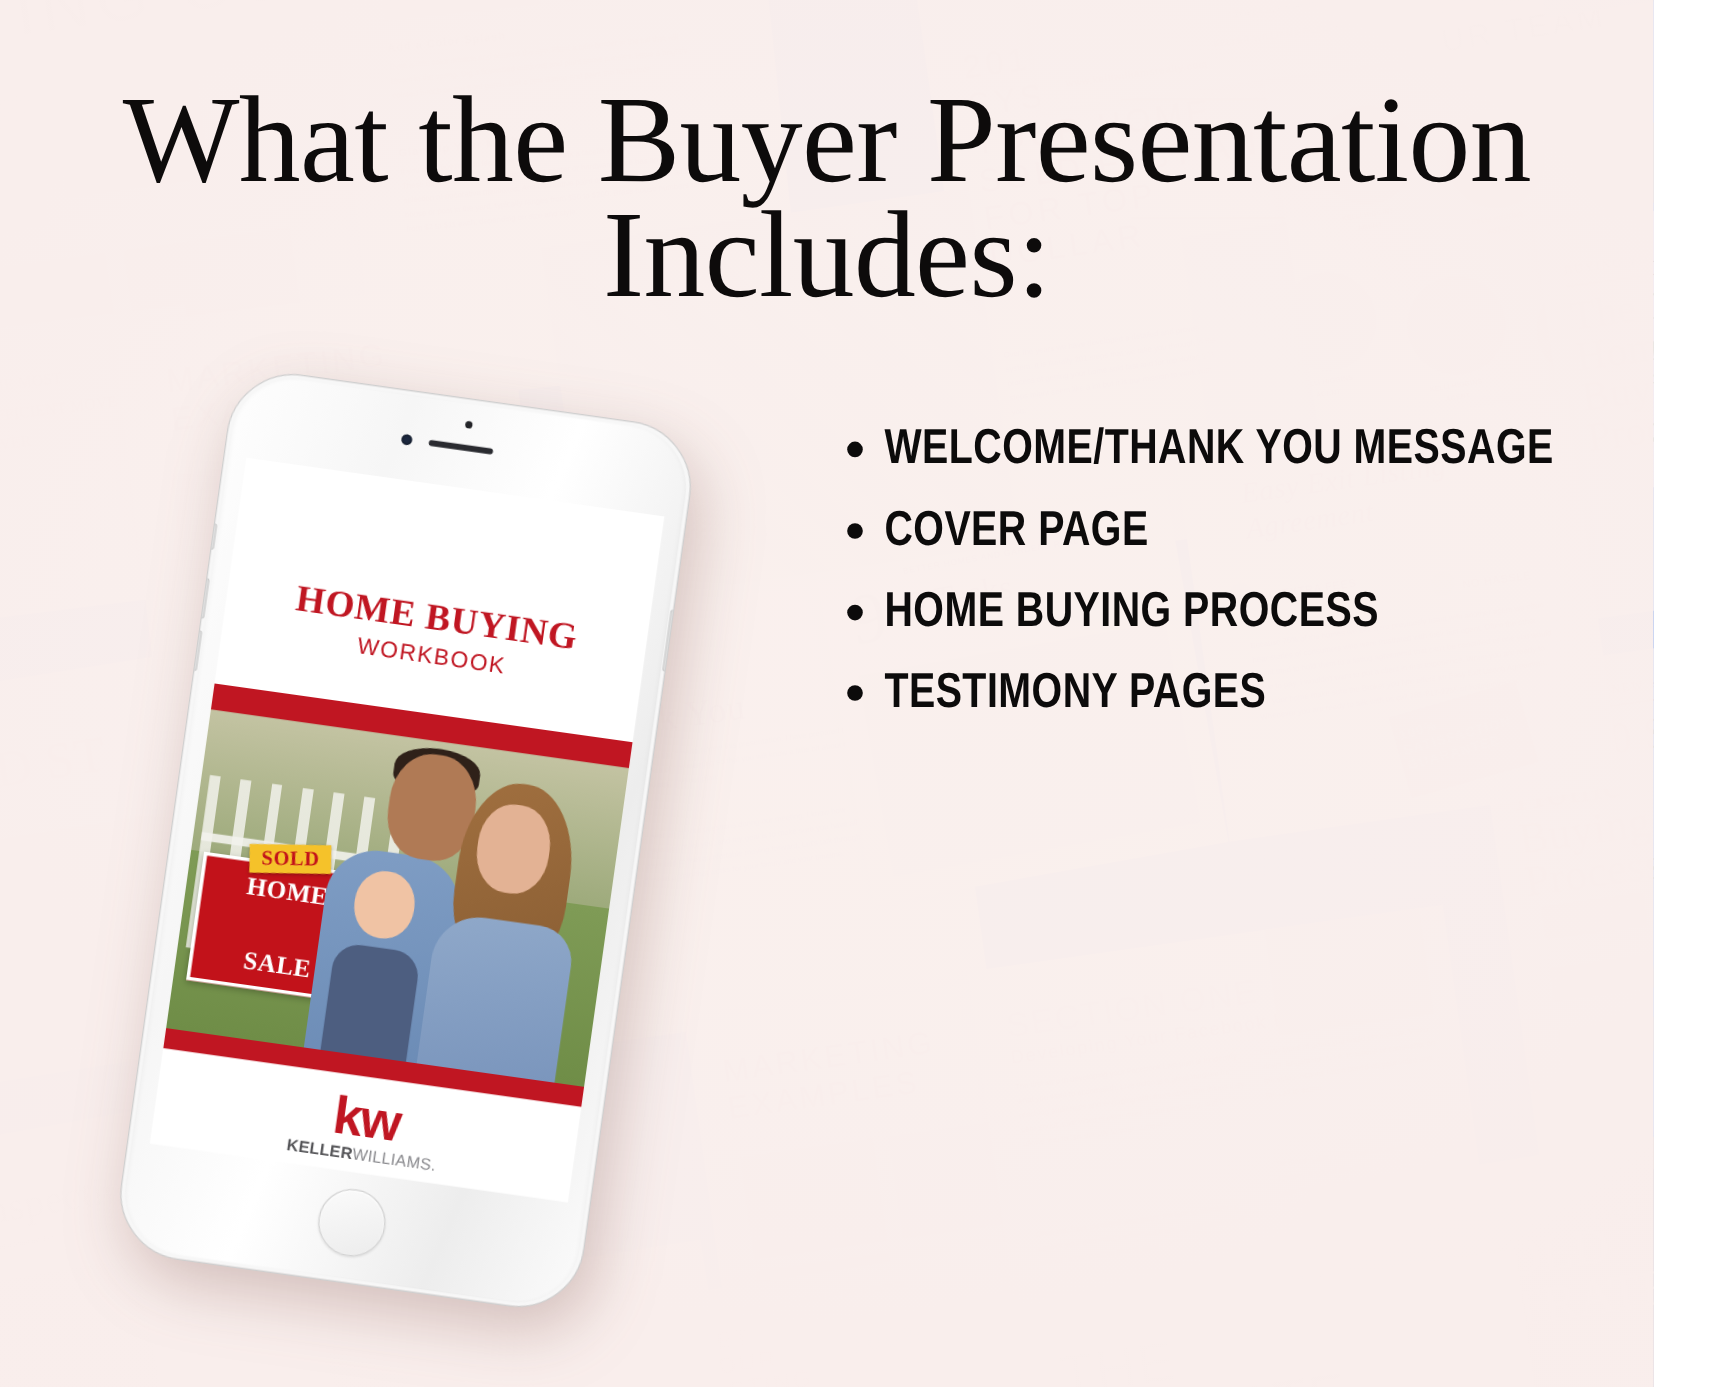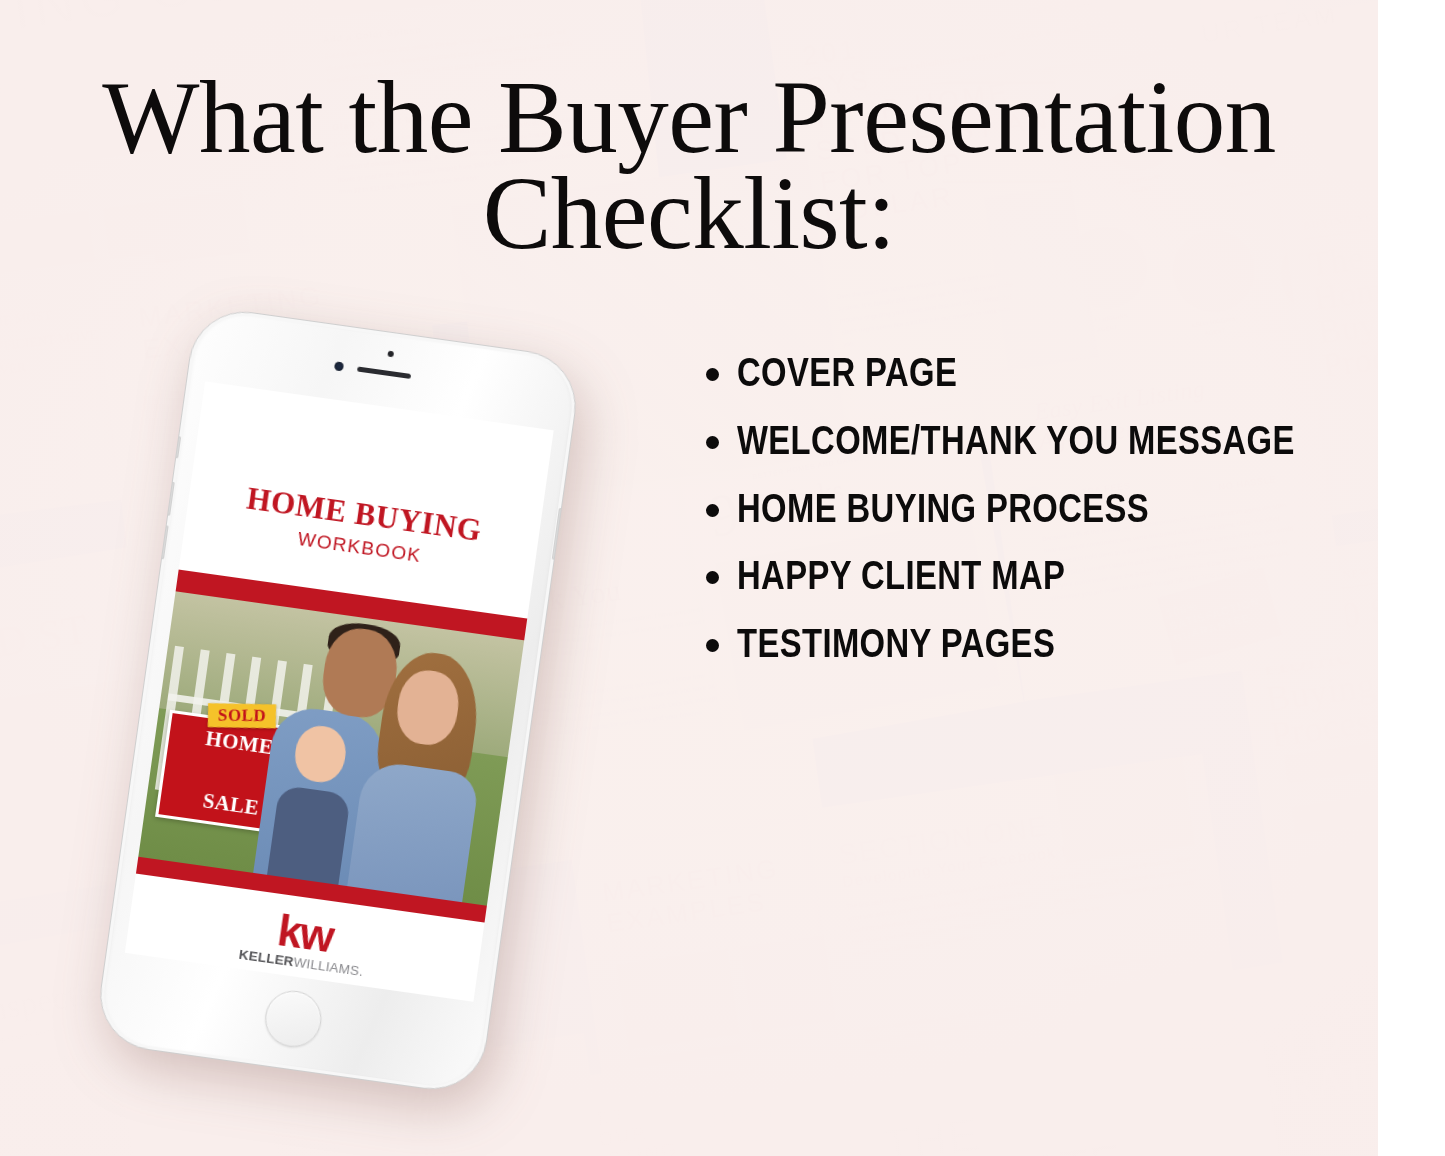--- a/index.html
+++ b/index.html
@@ -525,39 +525,35 @@
     <div class="sheet" style="left:470px; top:180px; width:360px; height:300px; transform:rotate(-8deg); background:#efe2dd;">
       <div class="photo" style="left:0; top:0; width:360px; height:300px; background:repeating-linear-gradient(50deg,#e6d8d3 0 22px,#eddfda 22px 44px);"></div>
     </div>
 
     <div class="wash"></div>
     <div class="wash2"></div>
   </div>
 
   <h1 class="headline">
     <span class="l1">What the Buyer Presentation</span>
-    <span class="l2">Checklist:</span>
+    <span class="l2">Includes:</span>
   </h1>
 
   <ul class="bullets" style="list-style:none;">
+    <li class="bullet">
+      <span class="dot"></span>
+      <span class="txt">WELCOME/THANK YOU MESSAGE</span>
+    </li>
     <li class="bullet">
       <span class="dot"></span>
       <span class="txt">COVER PAGE</span>
     </li>
     <li class="bullet">
       <span class="dot"></span>
-      <span class="txt">WELCOME/THANK YOU MESSAGE</span>
-    </li>
-    <li class="bullet">
-      <span class="dot"></span>
       <span class="txt">HOME BUYING PROCESS</span>
-    </li>
-    <li class="bullet">
-      <span class="dot"></span>
-      <span class="txt">HAPPY CLIENT MAP</span>
     </li>
     <li class="bullet">
       <span class="dot"></span>
       <span class="txt">TESTIMONY PAGES</span>
     </li>
   </ul>
 
   <div class="phone-wrap">
     <div class="phone">
 

